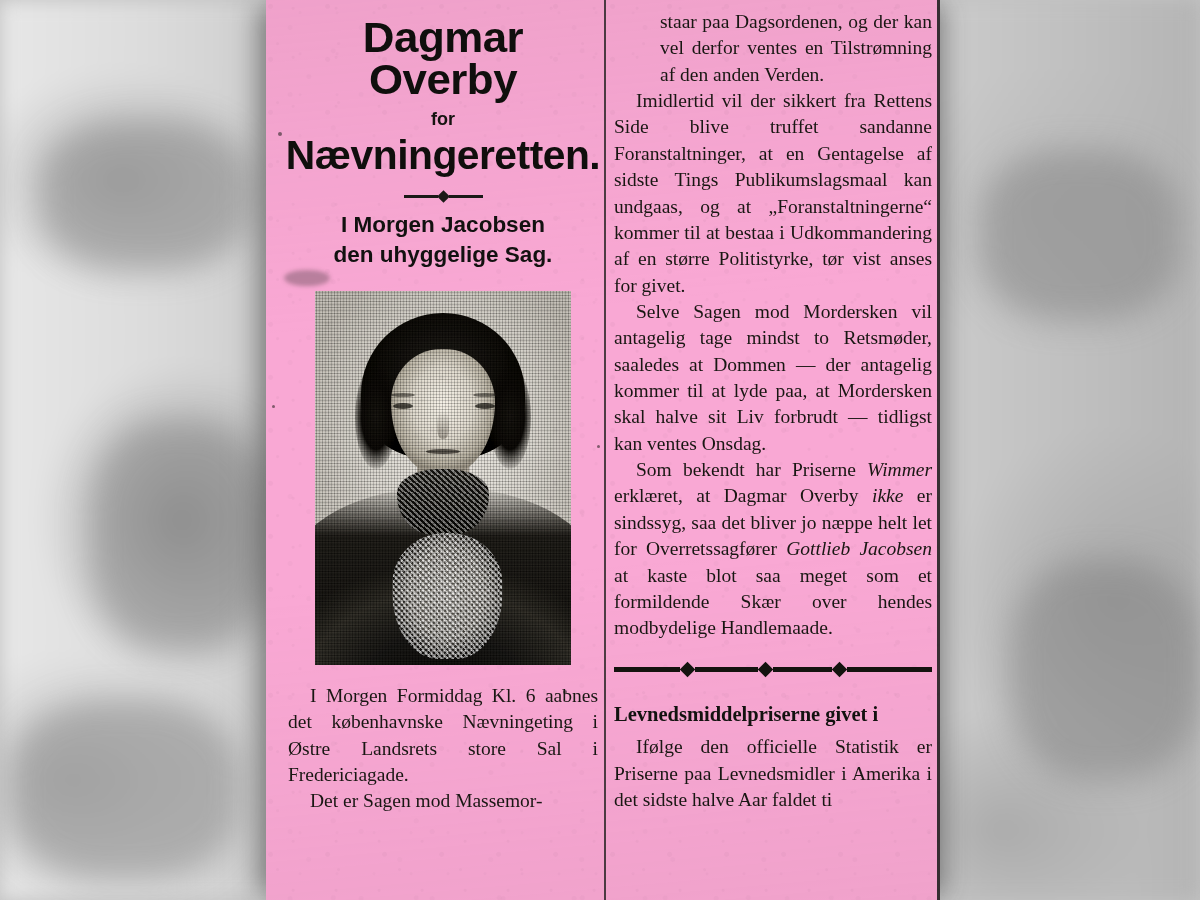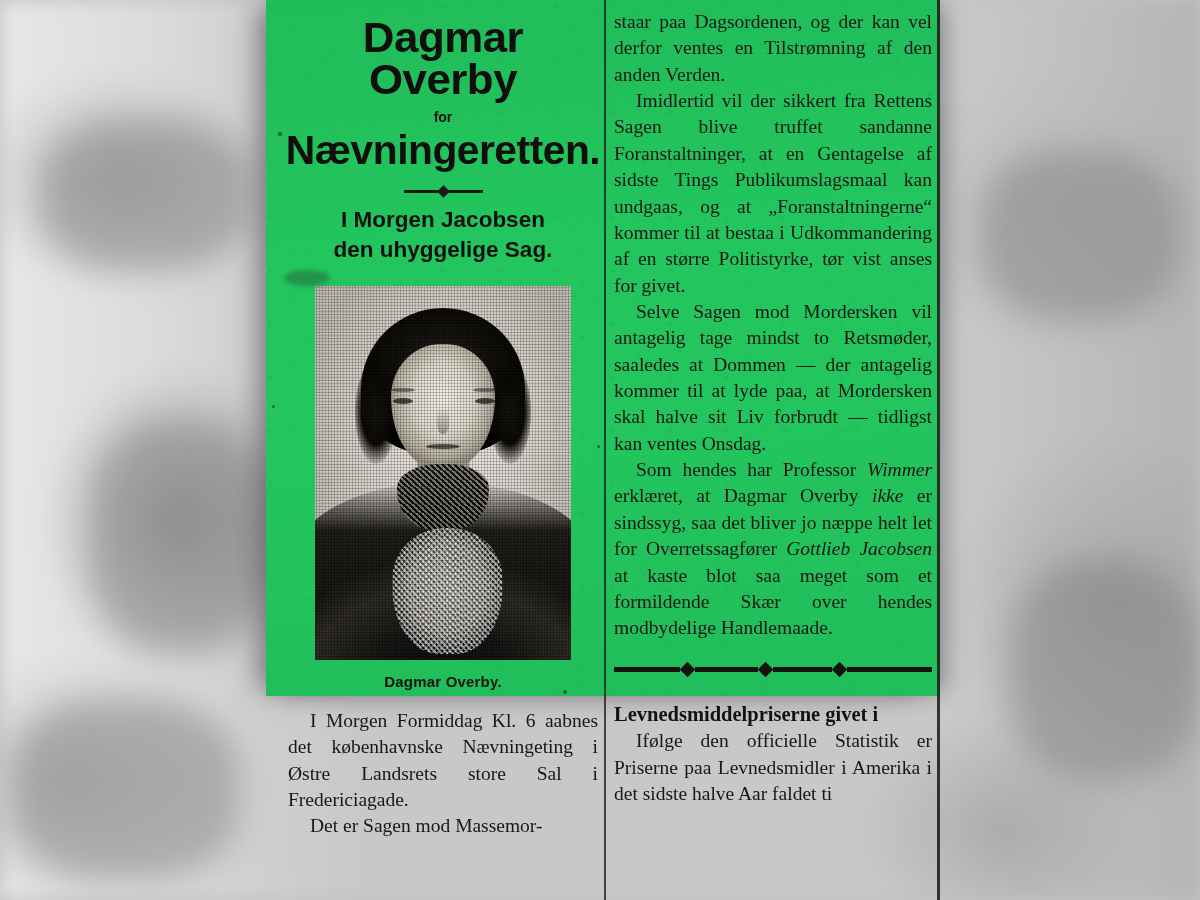--- a/index.html
+++ b/index.html
@@ -38,22 +38,22 @@
     filter: blur(16px);
     border-radius: 40%;
   }
 
   
   .scan {
     position: absolute;
     left: 266px;
     top: 0;
     width: 674px;
-    height: 696px;
-    background: #22c55e;
+    height: 900px;
+    background: #f9a8d4;
     box-shadow: -14px 0 26px -6px rgba(60,60,60,.55),
                  10px 0 22px -6px rgba(60,60,60,.45);
   }
   
   .grain {
     position: absolute;
     inset: 0;
     pointer-events: none;
     opacity: .5;
     background-image:
@@ -108,21 +108,21 @@
     line-height: .98;
     letter-spacing: -0.5px;
     text-align: center;
     margin-top: 16px;
     color: #100f0d;
     transform: scaleX(1.02);
   }
   .headline-for {
     font-family: "Liberation Sans", sans-serif;
     font-weight: 700;
-    font-size: 14px;
+    font-size: 18px;
     text-align: center;
     margin-top: 9px;
     color: #151310;
   }
   .headline-sub2 {
     font-family: "Liberation Sans", sans-serif;
     font-weight: 700;
     font-size: 40px;
     line-height: 1;
     letter-spacing: -0.5px;
@@ -344,21 +344,21 @@
   
   .body-text {
     font-family: "Liberation Serif", serif;
     font-size: 19.5px;
     line-height: 1.345;
     text-align: justify;
     color: #191713;
     margin-top: 18px;
   }
   .body-text p { margin: 0; text-indent: 22px; }
-  .body-text p.noindent { text-indent: 0; }
+  .body-text p.noindent { text-indent: 0; margin-left: 46px; }
 
   .col-right .body-text {
     margin-top: 9px;
     font-size: 19.5px;
     line-height: 1.352;
   }
   .col-right .body-text p + p { margin-top: 0; }
 
   
   .section-rule {
@@ -463,55 +463,54 @@
           <div class="ph-eye l"></div>
           <div class="ph-eye r"></div>
           <div class="ph-nose"></div>
           <div class="ph-mouth"></div>
           <div class="ph-body"></div>
           <div class="ph-collar"></div>
           <div class="ph-lace"></div>
           <div class="ph-halftone"></div>
           <div class="ph-noise"></div>
         </div>
-        <div class="photo-caption">Dagmar Overby.</div>
       </div>
 
       <div class="body-text">
         <p>I Morgen Formiddag Kl. 6 aabnes det københavnske Nævningeting i Østre Landsrets store Sal i Fredericiagade.</p>
         <p>Det er Sagen mod Massemor-</p>
       </div>
     </div>
 
     <div class="col col-right">
 
       <div class="body-text">
         <p class="noindent">staar paa Dagsordenen, og der kan vel derfor ventes en Tilstrømning af den anden Verden.</p>
-        <p>Imidlertid vil der sikkert fra Rettens Sagen blive truffet sandanne Foranstaltninger, at en Gentagelse af sidste Tings Publikumslagsmaal kan undgaas, og at „Foranstaltningerne“ kommer til at bestaa i Udkommandering af en større Politistyrke, tør vist anses for givet.</p>
+        <p>Imidlertid vil der sikkert fra Rettens Side blive truffet sandanne Foranstaltninger, at en Gentagelse af sidste Tings Publikumslagsmaal kan undgaas, og at „Foranstaltningerne“ kommer til at bestaa i Udkommandering af en større Politistyrke, tør vist anses for givet.</p>
         <p>Selve Sagen mod Mordersken vil antagelig tage mindst to Retsmøder, saaledes at Dommen — der antagelig kommer til at lyde paa, at Mordersken skal halve sit Liv forbrudt — tidligst kan ventes Onsdag.</p>
         <p>
-          <span>Som hendes har Professor </span><i>Wimmer</i><span> erklæret, at Dagmar Overby </span><i>ikke</i><span> er sindssyg, saa det bliver jo næppe helt let for Overretssagfører </span><i>Gottlieb Jacobsen</i><span> at kaste blot saa meget som et formildende Skær over hendes modbydelige Handlemaade.</span>
+          <span>Som bekendt har Priserne </span><i>Wimmer</i><span> erklæret, at Dagmar Overby </span><i>ikke</i><span> er sindssyg, saa det bliver jo næppe helt let for Overretssagfører </span><i>Gottlieb Jacobsen</i><span> at kaste blot saa meget som et formildende Skær over hendes modbydelige Handlemaade.</span>
         </p>
       </div>
 
       <div class="section-rule">
         <span class="sr-seg s1"></span>
         <span class="sr-dia"></span>
         <span class="sr-seg s2"></span>
         <span class="sr-dia"></span>
         <span class="sr-seg s3"></span>
         <span class="sr-dia"></span>
         <span class="sr-seg s4"></span>
       </div>
 
       <div class="sub-headline">
         <span>Levnedsmiddelpriserne givet i</span>
       </div>
 
-      <div class="body-text" style="margin-top:2px;">
+      <div class="body-text" style="margin-top:8px;">
         <p>Ifølge den officielle Statistik er Priserne paa Levnedsmidler i Amerika i det sidste halve Aar faldet ti</p>
       </div>
     </div>
 
     <div class="smudge" style="left:18px;top:270px;width:46px;height:16px;"></div>
     <div class="speck" style="left:12px;top:132px;width:4px;height:4px;"></div>
     <div class="speck" style="left:6px;top:405px;width:3px;height:3px;"></div>
     <div class="speck" style="left:297px;top:690px;width:4px;height:4px;"></div>
     <div class="speck" style="left:331px;top:445px;width:3px;height:3px;"></div>
 

